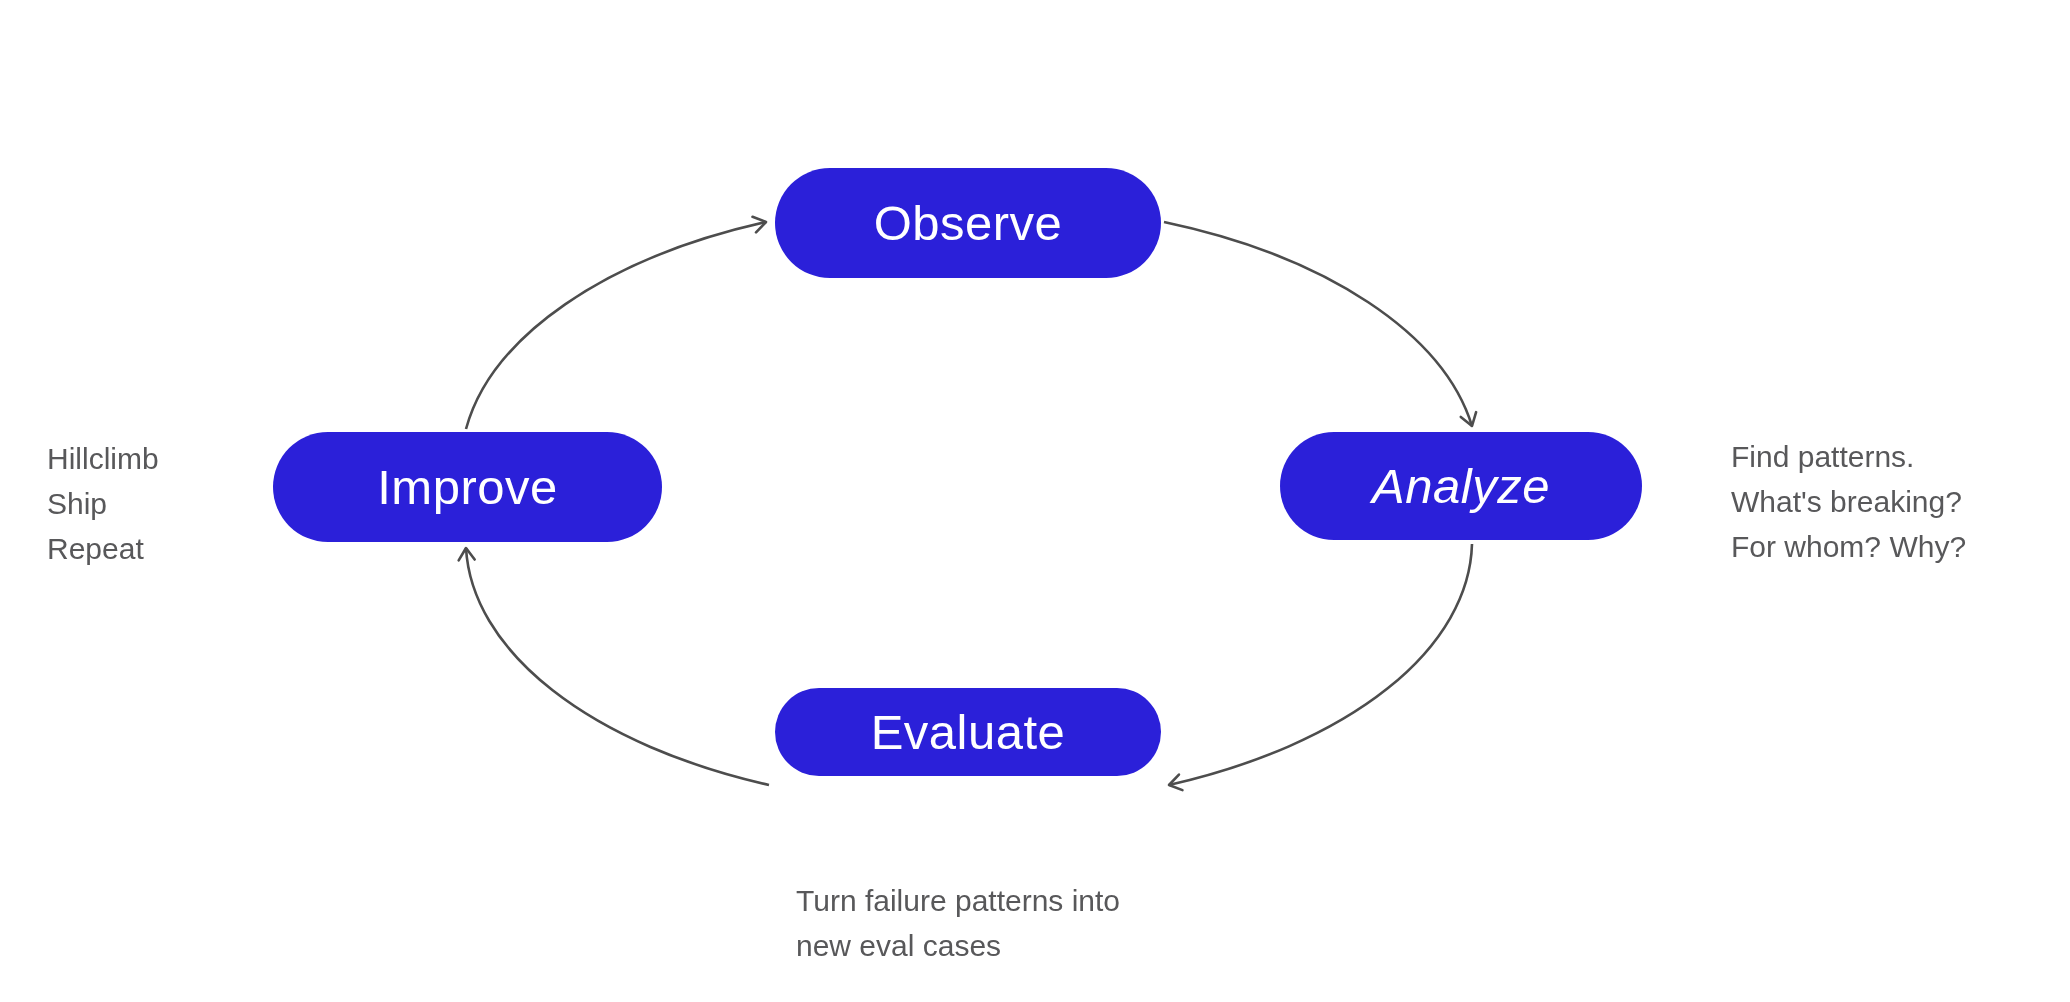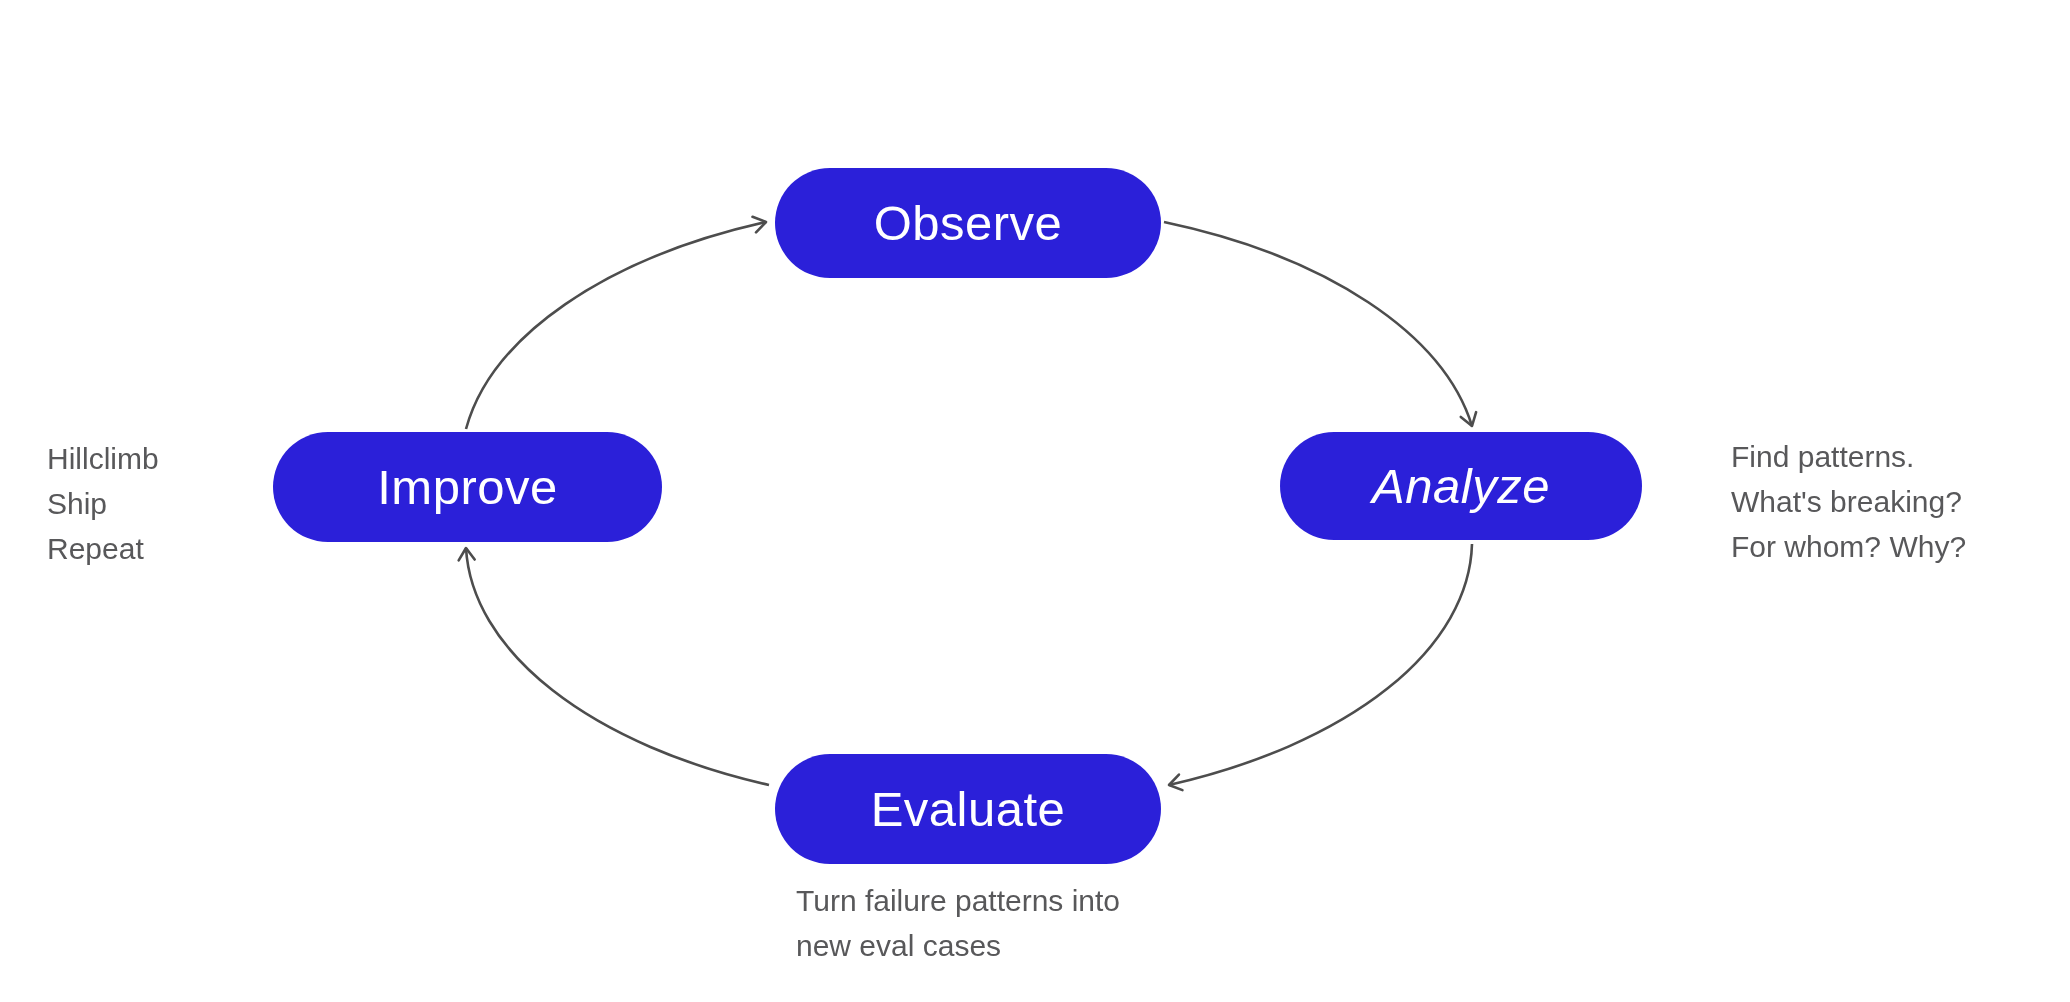--- a/index.html
+++ b/index.html
@@ -29,21 +29,21 @@
     justify-content: center;
     background: #2b20d9;
     color: #ffffff;
     border-radius: 60px;
     font-size: 49px;
     font-weight: 500;
     letter-spacing: 0.5px;
   }
   .node-observe  { left: 775px;  top: 168px; width: 386px; height: 110px; }
   .node-analyze  { left: 1280px; top: 432px; width: 362px; height: 108px; font-style: italic; }
-  .node-evaluate { left: 775px;  top: 754px; width: 386px; height: 110px; }
+  .node-evaluate { left: 775px;  top: 688px; width: 386px; height: 88px; }
   .node-improve  { left: 273px;  top: 432px; width: 389px; height: 110px; }
   .annotation {
     position: absolute;
     color: #58585a;
     font-size: 30px;
     line-height: 45px;
     white-space: pre-line;
   }
   .ann-observe  { left: 790px;  top: 26px;  }
   .ann-analyze  { left: 1715px; top: 434px; margin-left: 16px; }

